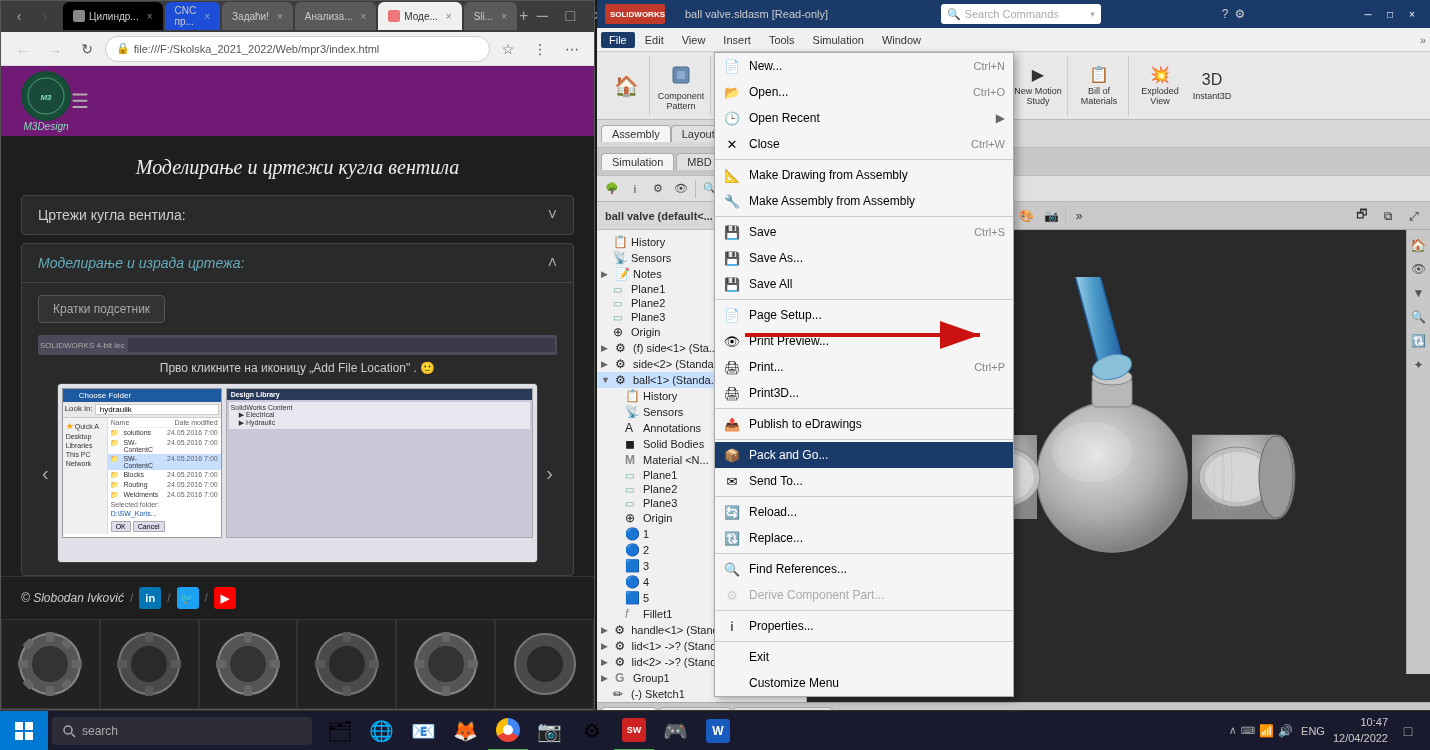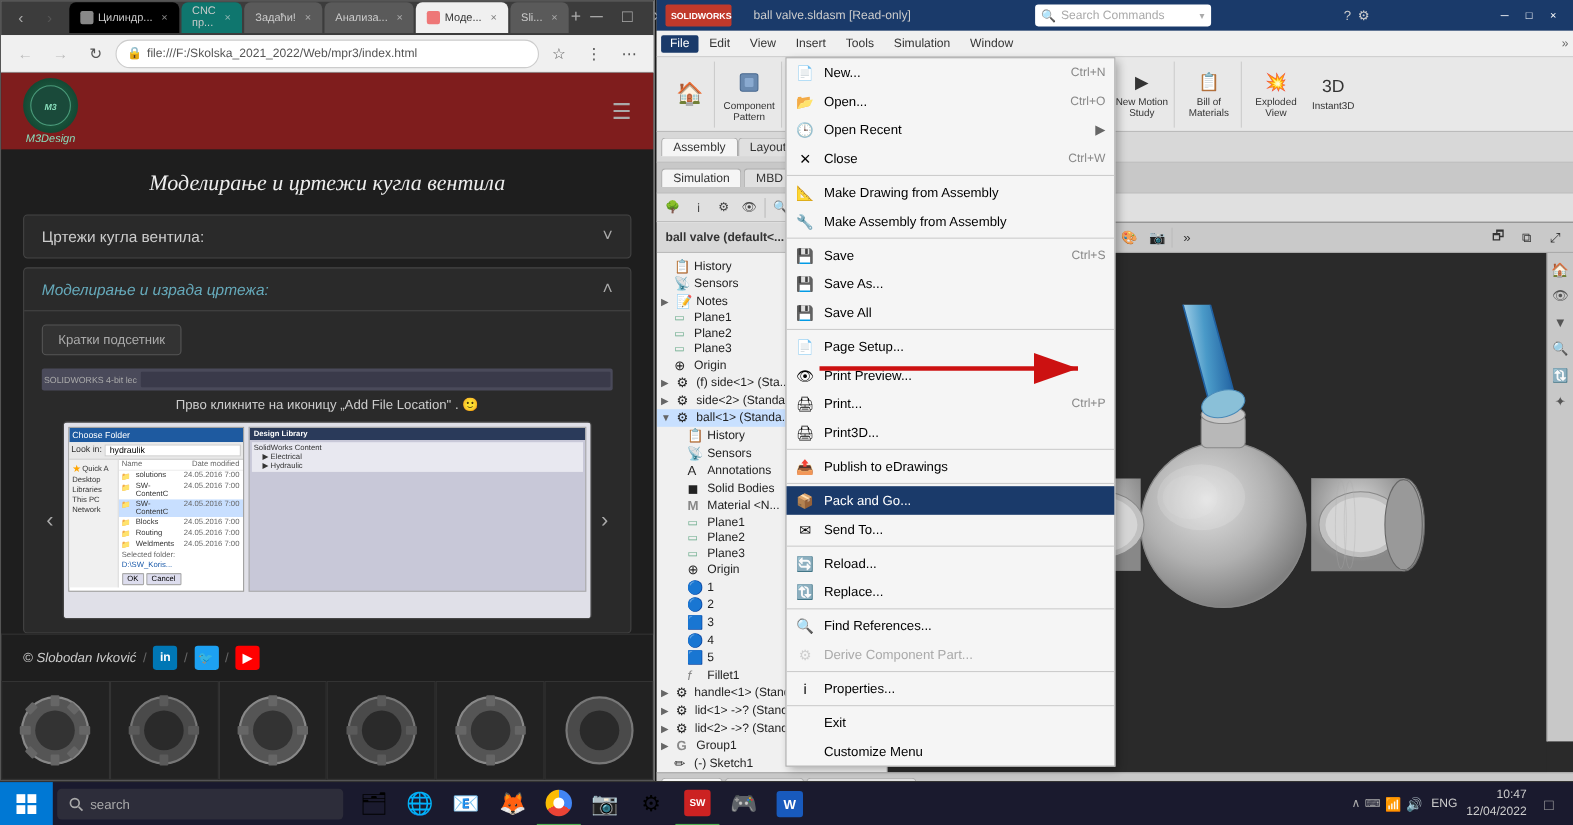--- a/index.html
+++ b/index.html
@@ -55,21 +55,21 @@
       display: flex; align-items: center; padding: 0 10px; font-size: 11px; color: #555; gap: 4px;
     }
     .address-bar .lock { color: #5a8a5a; font-size: 11px; }
 
     
     .webpage {
       width: 100%; height: 100%; background: #1e1e1e; overflow: hidden; position: relative;
       display: flex; flex-direction: column;
     }
     .web-header {
-      height: 70px; background: #7f1d1d; display: flex; align-items: center; padding: 0 20px; justify-content: space-between;
+      height: 70px; background: #701a75; display: flex; align-items: center; padding: 0 20px; 
     }
     .logo-circle {
       width: 50px; height: 50px; border-radius: 50%; background: radial-gradient(circle, #2a6a4a, #0a3a2a);
       display: flex; align-items: center; justify-content: center; color: #8db; font-size: 10px; font-weight: bold;
     }
     .hamburger { color: #aaa; font-size: 20px; cursor: pointer; }
     .web-main { flex: 1; background: #1e1e1e; padding: 20px; overflow: hidden; }
     .page-title { color: #eee; font-size: 20px; font-style: italic; font-family: Georgia, serif; text-align: center; margin-bottom: 16px; }
     .accordion-item {
       border: 1px solid #444; border-radius: 4px; margin-bottom: 8px; background: #2a2a2a;
@@ -208,21 +208,21 @@
     <div style="display:flex;align-items:center;gap:2px;margin-right:4px;">
       <div style="width:24px;height:24px;display:flex;align-items:center;justify-content:center;color:#aaa;font-size:14px;cursor:pointer;">‹</div>
       <div style="width:24px;height:24px;display:flex;align-items:center;justify-content:center;color:#555;font-size:14px;cursor:pointer;">›</div>
     </div>
 
     <div class="browser-tab" style="background:#000000;text-align:right;">
       <span style="width:12px;height:12px;background:#888;border-radius:2px;display:inline-block;"></span>
       <span style="font-size:10px;color:#ccc;">Цилиндр...</span>
       <span class="browser-tab-close">×</span>
     </div>
-    <div class="browser-tab" style="background:#0f766e;">
+    <div class="browser-tab" style="background:#1d4ed8;">
       <span style="font-size:10px;color:#ccc;">CNC пр...</span>
       <span class="browser-tab-close">×</span>
     </div>
     <div class="browser-tab" style="background:#5a5a5a;">
       <span style="font-size:10px;color:#ccc;">Задаћи!</span>
       <span class="browser-tab-close">×</span>
     </div>
     <div class="browser-tab" style="background:#5a5a5a;">
       <span style="font-size:10px;color:#ccc;">Анализа...</span>
       <span class="browser-tab-close">×</span>
@@ -299,21 +299,21 @@
           </div>
 
           <div class="instruction-text">Прво кликните на иконицу „Add File Location" . 🙂</div>
 
           <div class="carousel">
             <div class="carousel-btn">‹</div>
             <div class="carousel-image">
 
               <div style="width:100%;height:100%;background:#e0e0e8;display:flex;align-items:flex-start;justify-content:flex-start;padding:4px;gap:4px;">
                 <div style="background:#fff;border:1px solid #999;width:160px;height:150px;font-size:8px;overflow:hidden;">
-                  <div style="background:#1e5aa0;color:#fff;padding:2px 3px;font-size:8px;">Choose Folder</div>
+                  <div style="background:#1e5aa0;color:#fff;padding:2px 16px;font-size:8px;">Choose Folder</div>
                   <div style="background:#e8e8e8;padding:2px;display:flex;gap:2px;border-bottom:1px solid #ccc;">
                     <span style="font-size:8px;color:#333;">Look in:</span>
                     <span style="font-size:8px;background:#fff;border:1px solid #ccc;padding:0 4px;flex:1;">hydraulik</span>
                   </div>
                   <div style="display:flex;height:calc(100% - 32px);">
                     <div style="width:45px;background:#f0f0f0;border-right:1px solid #ddd;padding:2px;overflow:hidden;">
                       <div style="font-size:7px;color:#333;padding:1px;display:flex;align-items:center;gap:1px;">
                         <span style="color:#ffa500;font-size:9px;">★</span> Quick A
                       </div>
                       <div style="font-size:7px;color:#333;padding:1px;">Desktop</div>

